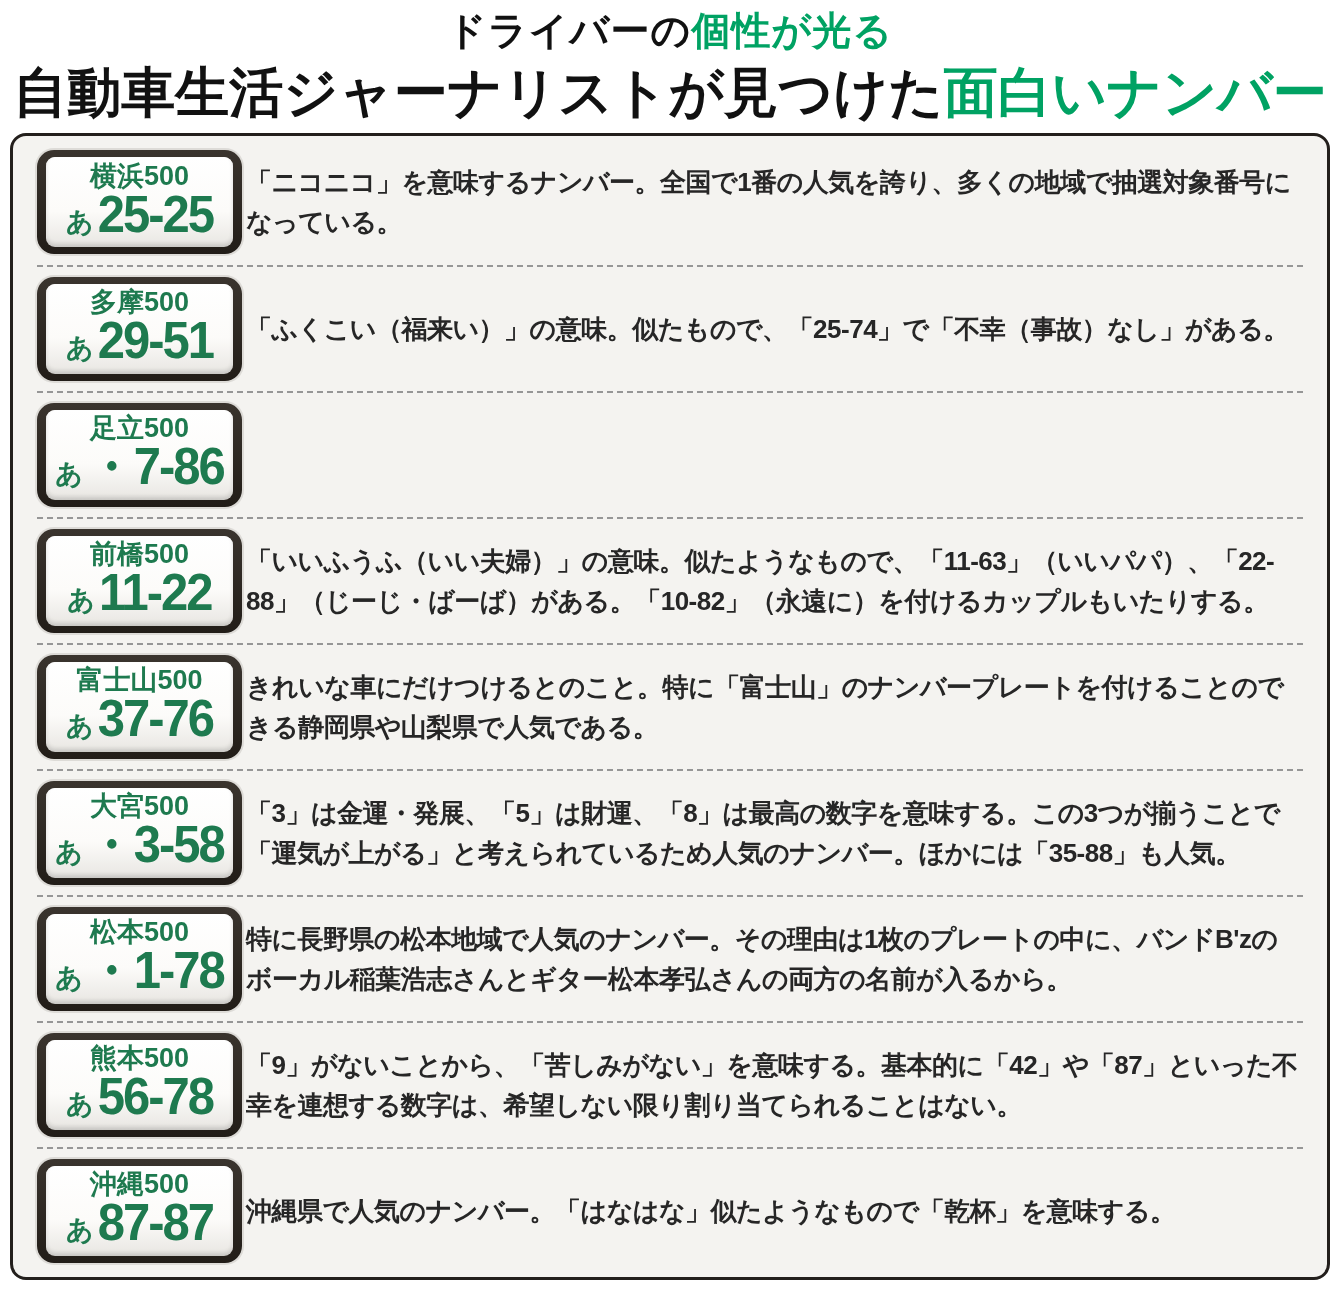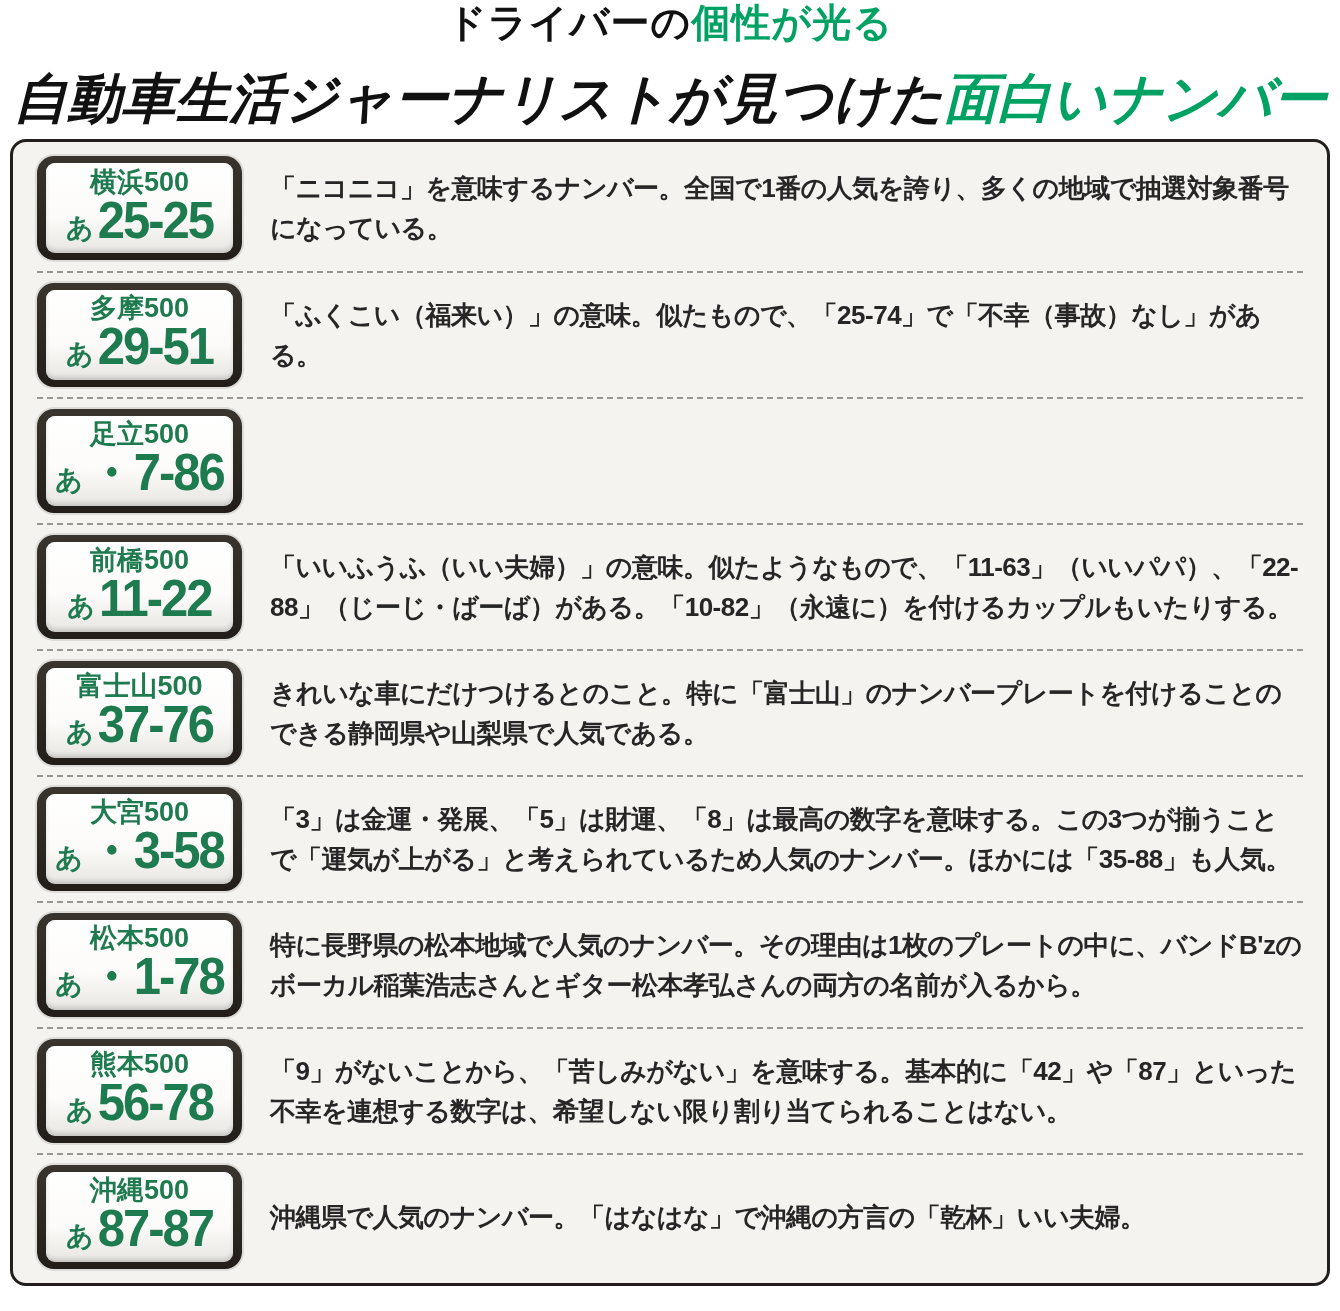--- a/index.html
+++ b/index.html
@@ -12,39 +12,39 @@
     --divider:#969696;
   }
   *{margin:0;padding:0;box-sizing:border-box;}
   html,body{background:#ffffff;}
   body{
     width:1340px;height:1311px;
     font-family:"Liberation Sans","DejaVu Sans",sans-serif;
     color:var(--text);
     overflow:hidden;
   }
-  .titles{text-align:center;}
+  .titles{text-align:center;padding-top:8px;}
   .title-line1{
     font-size:39px;font-weight:900;color:#111;
     letter-spacing:1px;line-height:1.2;
   }
   .title-line2{
     font-size:54px;font-weight:900;color:#111;
-    letter-spacing:0px;line-height:1.15;margin-top:20px;font-style:italic;
+    letter-spacing:0px;line-height:1.15;margin-top:6px;
   }
   .green{color:var(--title-green);}
   .panel{
     margin:10px 10px 0 10px;
     background:var(--panel-bg);
     border:3px solid var(--panel-border);
     border-radius:16px;
     padding:4px 24px;
   }
   .row{
-    display:flex;align-items:center;gap:28px;
+    display:flex;align-items:center;gap:4px;
     min-height:125px;padding:10px 0;
   }
   .row + .row{border-top:2px dashed var(--divider);}
   .plate{
     flex:0 0 205px;width:205px;height:104px;
     background:linear-gradient(180deg,#3a342e 0%,#221d18 100%);
     border-radius:17px;
     padding:7px 9px;
     box-shadow:0 0 0 2px #dddbd7;
   }
@@ -199,16 +199,16 @@
   <div class="row">
     <div class="plate">
       <div class="plate-face">
         <div class="plate-region">沖縄500</div>
         <div class="plate-line2">
           <span class="plate-kana">あ</span>
           <span class="plate-number">87-87</span>
         </div>
       </div>
     </div>
-    <p class="desc">沖縄県で人気のナンバー。「はなはな」で沖縄の方言の「乾杯」いい夫婦。</p>
+    <p class="desc">沖縄県で人気のナンバー。「はなはな」似たようなもので「乾杯」を意味する。</p>
   </div>
 </div>
 </main>
 
 </body></html>

